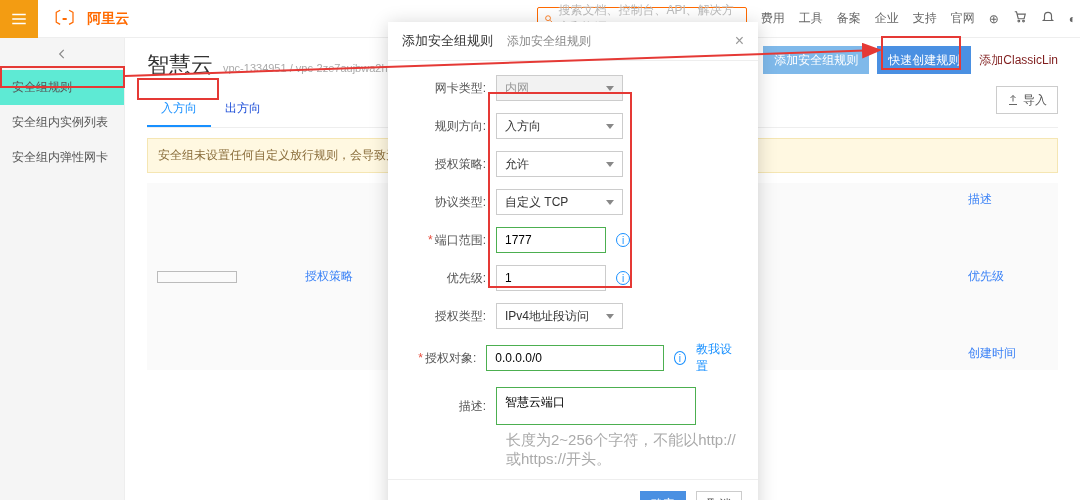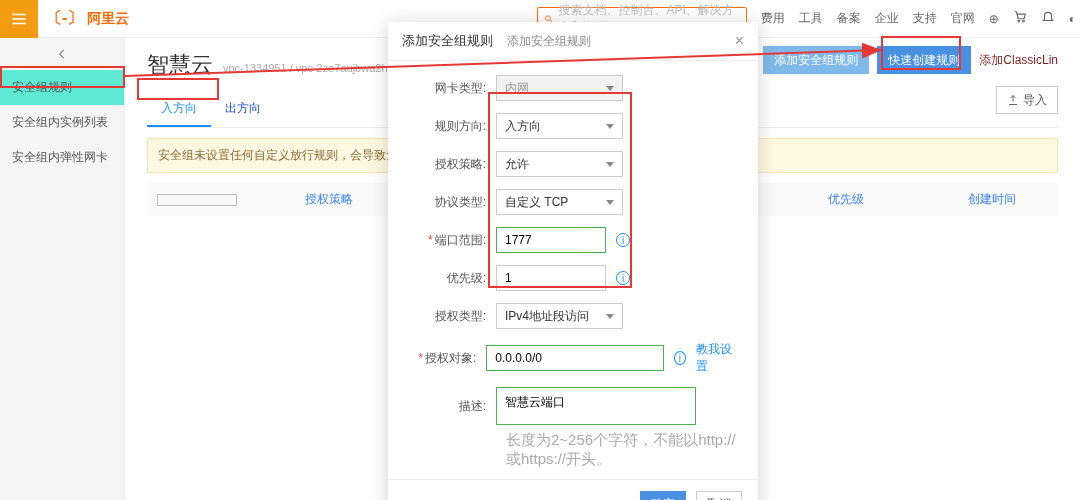--- a/index.html
+++ b/index.html
@@ -35,21 +35,21 @@
     .btn.tiny{width:28px;padding:0;justify-content:center}
     .btn svg{width:12px;height:12px;stroke:#666}
     .link-text{color:#7f1d1d;cursor:pointer}
     .tabs{display:flex; border-bottom:1px solid #eee; margin-top:4px;}
     .tab{padding:8px 14px; color:#1d4ed8; cursor:pointer;}
     .tab.active{color:#1890ff; border-bottom:2px solid #1890ff;}
     .notice{background:#fff8e1; border:1px solid #f5e6b3; padding:8px 10px; color:#8a6d3b; margin:10px 0;}
     .tbl-head{display:flex; align-items:center; background:#fafafa; color:#3b82f6; padding:8px 10px; gap:60px;}
     .tbl-head .chk{width:12px;height:12px;border:1px solid #bbb;display:inline-block;margin-right:8px;}
     .tbl-head span{min-width:80px}
-    .col-right{margin-left:auto;display:flex;gap:60px;}
+    .col-right{margin-left:auto;display:flex;gap:60px;flex-direction:column;}
     
     .mask{position:absolute;inset:0;}
     .modal{position:absolute; left:388px; top:22px; width:370px; background:#fff; box-shadow:0 2px 18px rgba(0,0,0,.18);}
     .modal-head{display:flex;align-items:center;padding:10px 14px;border-bottom:1px solid #eee}
     .modal-head .tab1{font-size:13px;color:#333;margin-right:14px}
     .modal-head .tab2{font-size:12px;color:#888}
     .close{margin-left:auto;cursor:pointer;color:#999;font-size:16px}
     .form{padding:14px 20px 10px 20px}
     .row{display:flex;align-items:center;margin-bottom:12px;}
     .lbl{width:88px;text-align:right;color:#555;padding-right:10px;font-size:12px}

